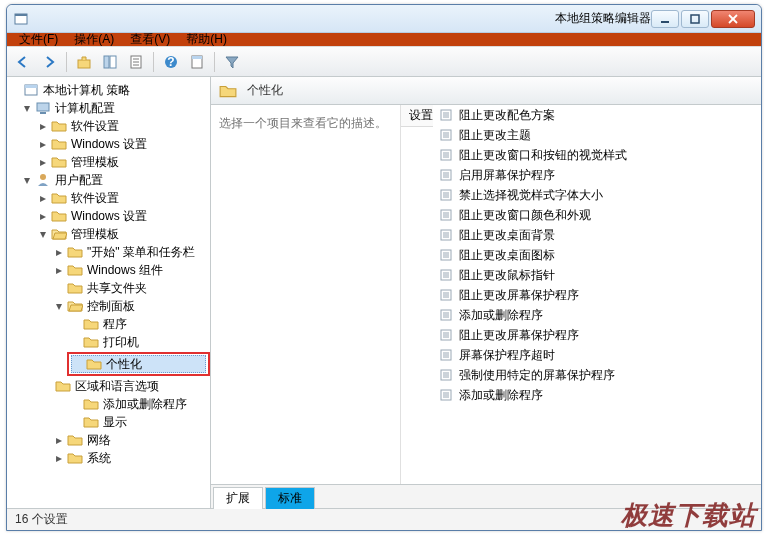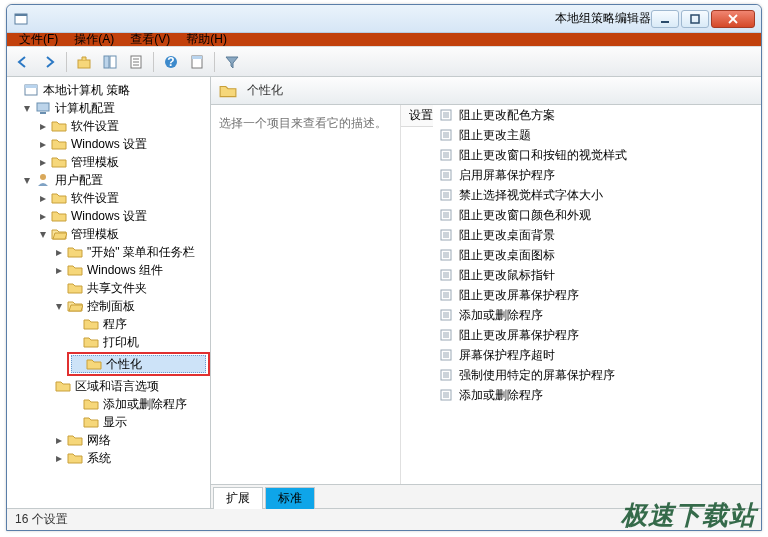--- a/index.html
+++ b/index.html
@@ -45,21 +45,21 @@
 .list-body { flex: 1; overflow-y: scroll; }
 .list-row { display: flex; align-items: center; height: 20px; padding-left: 6px; cursor: pointer; }
 .list-row .sicon { width: 14px; height: 14px; margin-right: 6px; }
 
 .tabs-row { height: 24px; border-top: 1px solid #c4cacc; display: flex; align-items: flex-end; padding-left: 2px; background: #f4f4f4; }
 .tab { padding: 2px 12px; border: 1px solid #c4cacc; border-bottom: none; margin-right: 2px; background: #fff; cursor: pointer; position: relative; top: 1px; }
 .tab.inactive { background: #0ea5e9; }
 
 .statusbar { height: 22px; background: #f4f4f4; border-top: 1px solid #c4cacc; display: flex; align-items: center; padding-left: 8px; color: #333; }
 
-.watermark { position: absolute; right: 12px; bottom: 4px; font-size: 26px; font-weight: bold; color: #14532d; opacity: .85; letter-spacing: 1px; font-style: italic; pointer-events: none; }
+.watermark { position: absolute; right: 12px; bottom: 4px; font-size: 26px; font-weight: bold; color: #7f1d1d; opacity: .85; letter-spacing: 1px; font-style: italic; pointer-events: none; }
 
 
 .list-body::-webkit-scrollbar { width: 16px; }
 .list-body::-webkit-scrollbar-track { background: #f0f0f0; border-left: 1px solid #dcdcdc; }
 .list-body::-webkit-scrollbar-thumb { background: #cdd6dd; border: 1px solid #aab7c1; border-radius: 2px; }
 </style>
 </head>
 <body>
 
 <div class="window">

